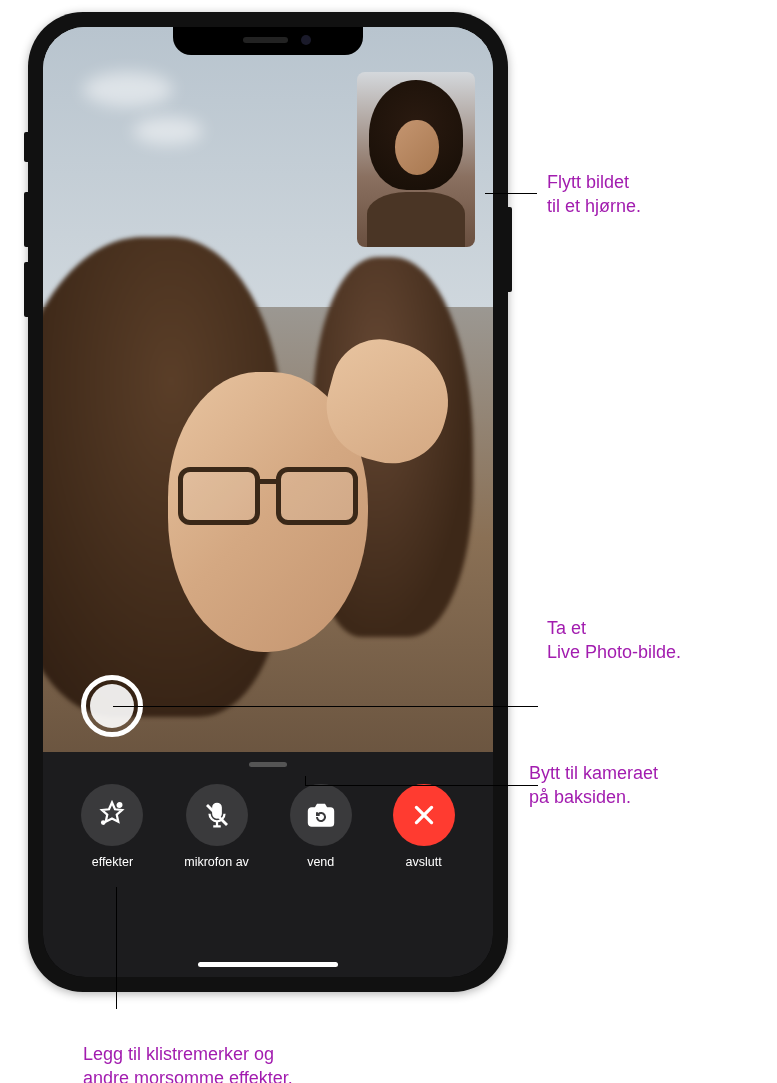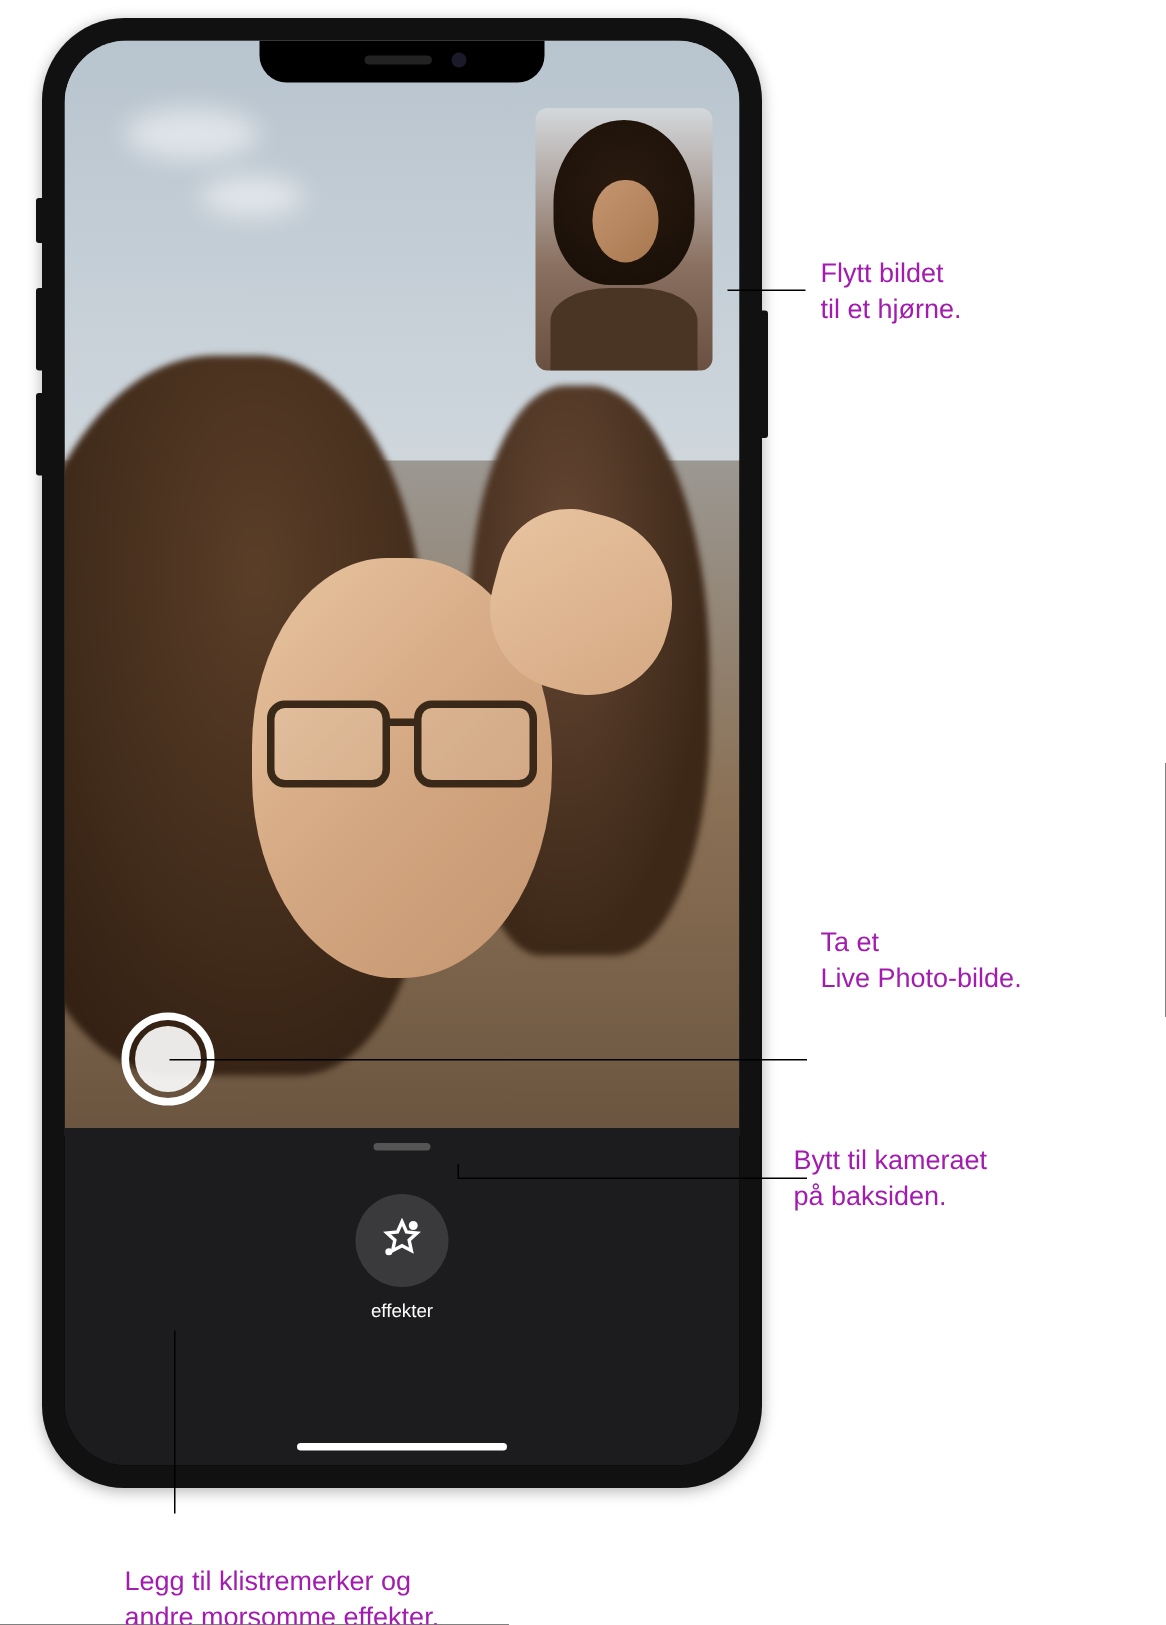--- a/index.html
+++ b/index.html
@@ -275,21 +275,21 @@
       top: 10px;
       left: 50%;
       transform: translateX(-50%);
       width: 38px;
       height: 5px;
       background: #555;
       border-radius: 3px;
     }
     .controls-row {
       position: absolute;
-      top: 44px;
+      top: 32px;
       left: 0;
       width: 100%;
       display: flex;
       justify-content: space-around;
       padding: 0 18px;
     }
     .control-item {
       display: flex;
       flex-direction: column;
       align-items: center;
@@ -384,20 +384,49 @@
         <div class="control-item">
           <div class="control-button dark">
             <svg width="30" height="30" viewBox="0 0 24 24" fill="none" stroke="#fff" stroke-width="1.8">
               <path d="M12 2l2.4 5.4 5.6.6-4.2 3.8 1.2 5.6L12 14.8 7 17.4l1.2-5.6L4 8l5.6-.6z"></path>
               <circle cx="18" cy="4" r="1.5" fill="#fff"></circle>
               <circle cx="5" cy="18" r="1" fill="#fff"></circle>
             </svg>
           </div>
           <span class="control-label">effekter</span>
         </div>
+        <div class="control-item">
+          <div class="control-button dark">
+            <svg width="30" height="30" viewBox="0 0 24 24" fill="none" stroke="#fff" stroke-width="1.8">
+              <rect x="9" y="3" width="6" height="11" rx="3" fill="#fff"></rect>
+              <path d="M6 11a6 6 0 0 0 12 0M12 17v4M9 21h6"></path>
+              <line x1="4" y1="4" x2="20" y2="20" stroke-width="2.2"></line>
+            </svg>
+          </div>
+          <span class="control-label">mikrofon av</span>
+        </div>
+        <div class="control-item">
+          <div class="control-button dark">
+            <svg width="32" height="32" viewBox="0 0 24 24" fill="none" stroke="#fff" stroke-width="1.8">
+              <rect x="3" y="7" width="18" height="13" rx="2" fill="#fff"></rect>
+              <path d="M8 7l1.5-2.5h5L16 7" fill="#fff"></path>
+              <path d="M9 13.5a3 3 0 1 0 .9-2.1M9 10v2h2" stroke="#3a3a3c" stroke-width="1.5" fill="none"></path>
+            </svg>
+          </div>
+          <span class="control-label">vend</span>
+        </div>
+        <div class="control-item">
+          <div class="control-button red">
+            <svg width="26" height="26" viewBox="0 0 24 24" stroke="#fff" stroke-width="3" stroke-linecap="round">
+              <line x1="5" y1="5" x2="19" y2="19"></line>
+              <line x1="19" y1="5" x2="5" y2="19"></line>
+            </svg>
+          </div>
+          <span class="control-label">avslutt</span>
+        </div>
       </div>
       <div class="home-indicator"></div>
     </div>
   </div>
 </div>
 
 <div class="callout-line" style="left:485px; top:193px; width:52px; height:1px;"></div>
 <div class="callout callout-1">Flytt bildet<br>til et hjørne.</div>
 
 <div class="callout-line" style="left:113px; top:706px; width:425px; height:1px;"></div>

